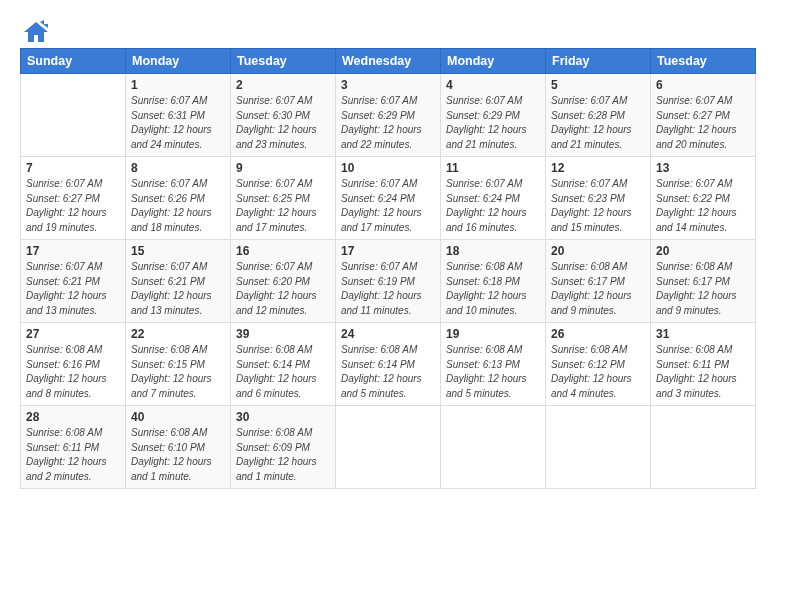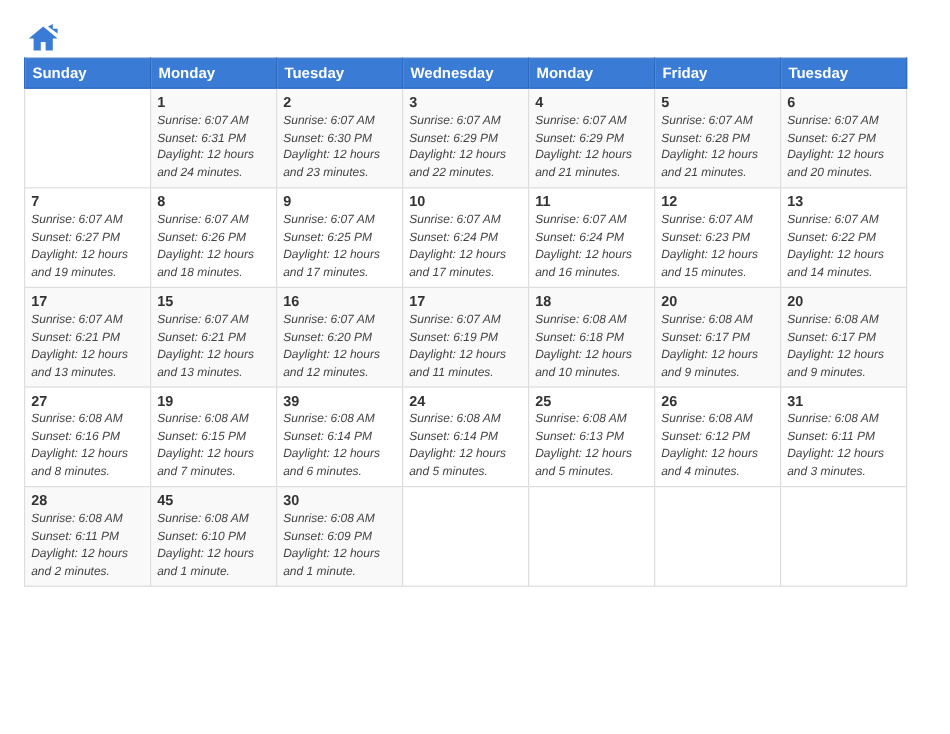--- a/index.html
+++ b/index.html
@@ -226,51 +226,51 @@
             <span class="day-number">20</span>
             <div class="day-info">Sunrise: 6:08 AM<br>Sunset: 6:17 PM<br>Daylight: 12 hours and 9 minutes.</div>
           </td>
         </tr>
         <tr>
           <td>
             <span class="day-number">27</span>
             <div class="day-info">Sunrise: 6:08 AM<br>Sunset: 6:16 PM<br>Daylight: 12 hours and 8 minutes.</div>
           </td>
           <td>
-            <span class="day-number">19</span>
+            <span class="day-number">22</span>
             <div class="day-info">Sunrise: 6:08 AM<br>Sunset: 6:15 PM<br>Daylight: 12 hours and 7 minutes.</div>
           </td>
           <td>
             <span class="day-number">39</span>
             <div class="day-info">Sunrise: 6:08 AM<br>Sunset: 6:14 PM<br>Daylight: 12 hours and 6 minutes.</div>
           </td>
           <td>
             <span class="day-number">24</span>
             <div class="day-info">Sunrise: 6:08 AM<br>Sunset: 6:14 PM<br>Daylight: 12 hours and 5 minutes.</div>
           </td>
           <td>
-            <span class="day-number">25</span>
+            <span class="day-number">19</span>
             <div class="day-info">Sunrise: 6:08 AM<br>Sunset: 6:13 PM<br>Daylight: 12 hours and 5 minutes.</div>
           </td>
           <td>
             <span class="day-number">26</span>
             <div class="day-info">Sunrise: 6:08 AM<br>Sunset: 6:12 PM<br>Daylight: 12 hours and 4 minutes.</div>
           </td>
           <td>
             <span class="day-number">31</span>
             <div class="day-info">Sunrise: 6:08 AM<br>Sunset: 6:11 PM<br>Daylight: 12 hours and 3 minutes.</div>
           </td>
         </tr>
         <tr>
           <td>
             <span class="day-number">28</span>
             <div class="day-info">Sunrise: 6:08 AM<br>Sunset: 6:11 PM<br>Daylight: 12 hours and 2 minutes.</div>
           </td>
           <td>
-            <span class="day-number">45</span>
+            <span class="day-number">40</span>
             <div class="day-info">Sunrise: 6:08 AM<br>Sunset: 6:10 PM<br>Daylight: 12 hours and 1 minute.</div>
           </td>
           <td>
             <span class="day-number">30</span>
             <div class="day-info">Sunrise: 6:08 AM<br>Sunset: 6:09 PM<br>Daylight: 12 hours and 1 minute.</div>
           </td>
           <td class="empty-cell"></td>
           <td class="empty-cell"></td>
           <td class="empty-cell"></td>
           <td class="empty-cell"></td>

